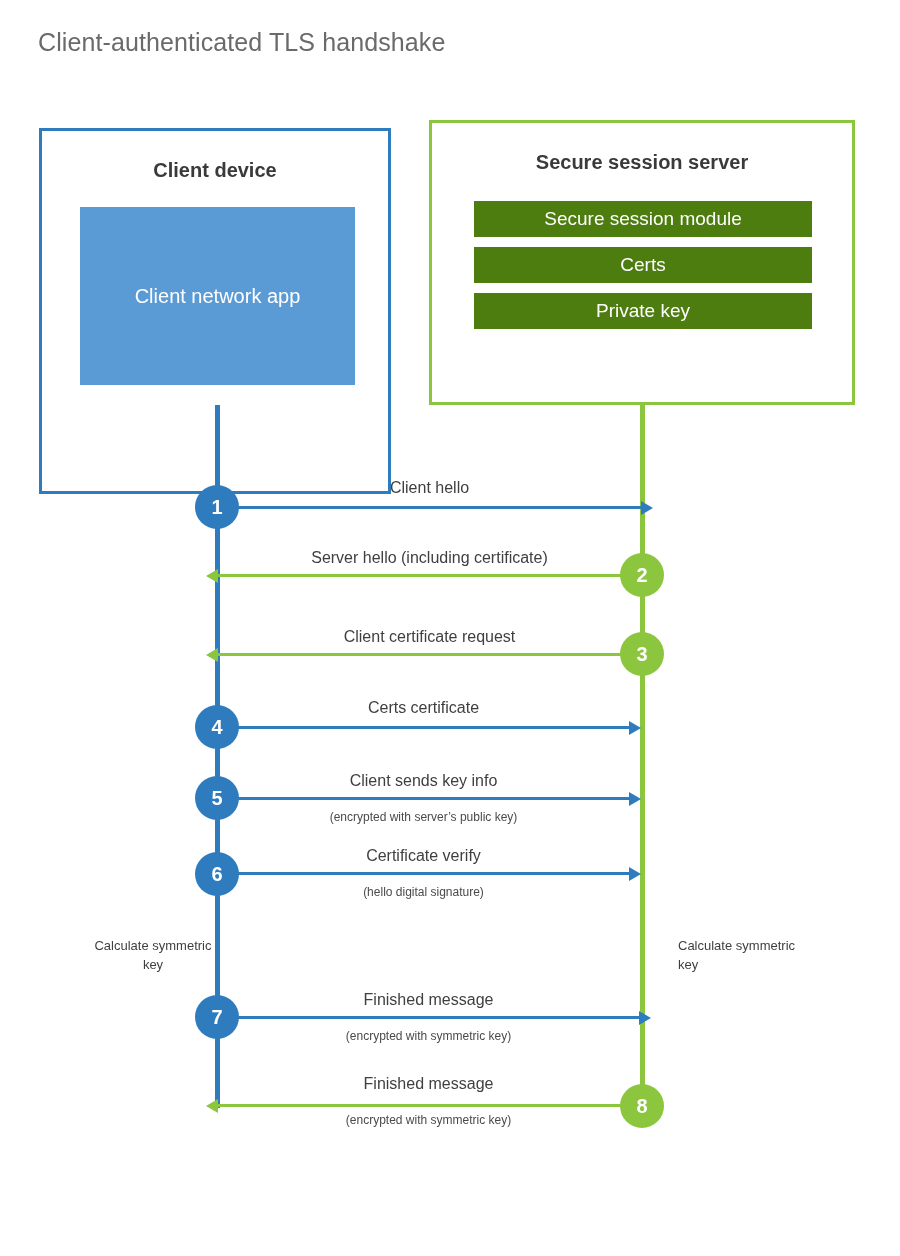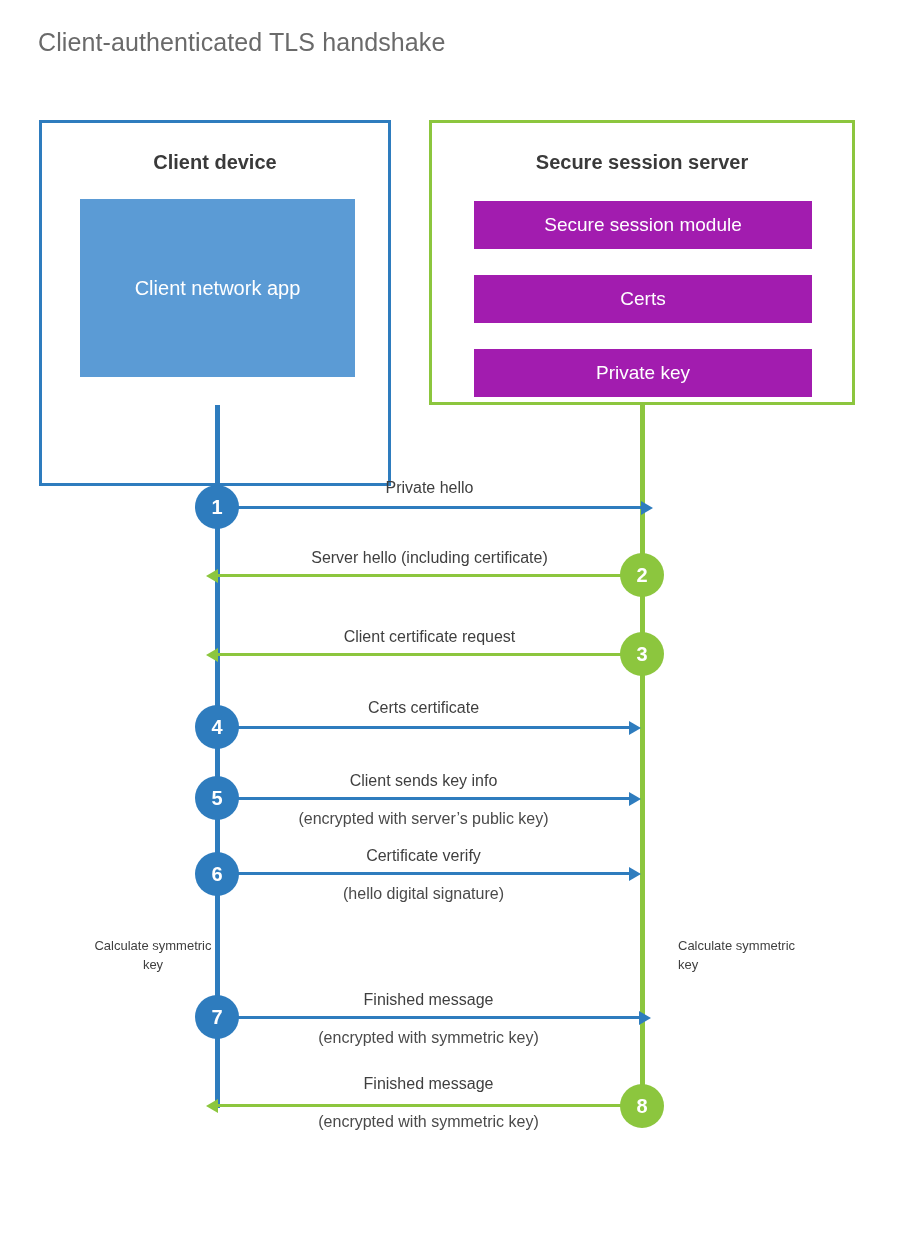--- a/index.html
+++ b/index.html
@@ -32,21 +32,21 @@
   }
 
   
   .actor-box {
     position: absolute;
     background: #ffffff;
     box-sizing: border-box;
   }
   .actor-box.client {
     left: 39px;
-    top: 120px;
+    top: 128px;
     width: 352px;
     height: 366px;
     border: 3px solid #2e7cbe;
   }
   .actor-box.server {
     left: 429px;
     top: 120px;
     width: 426px;
     height: 285px;
     border: 3px solid #8cc63e;
@@ -78,28 +78,28 @@
     line-height: 1.3;
   }
 
   .module-list {
     position: absolute;
     left: 42px;
     top: 78px;
     width: 338px;
   }
   .module-bar {
-    height: 48px;
-    background: #a21caf;
+    height: 36px;
+    background: #4d7c0f;
     color: #ffffff;
     font-size: 19px;
     display: flex;
     align-items: center;
     justify-content: center;
-    margin-bottom: 26px;
+    margin-bottom: 10px;
   }
 
   
   .lifeline {
     position: absolute;
     width: 5px;
   }
   .lifeline.client-line {
     left: 215px;
     top: 405px;
@@ -157,21 +157,21 @@
   .msg-label {
     position: absolute;
     text-align: center;
     font-size: 16px;
     color: #3f3f3f;
     white-space: nowrap;
   }
   .msg-sub {
     position: absolute;
     text-align: center;
-    font-size: 16px;
+    font-size: 12px;
     color: #4a4a4a;
     white-space: nowrap;
   }
 
   
   .side-note {
     position: absolute;
     font-size: 13px;
     line-height: 1.45;
     color: #3f3f3f;
@@ -197,21 +197,21 @@
     <div class="module-list">
       <div class="module-bar">Secure session module</div>
       <div class="module-bar">Certs</div>
       <div class="module-bar">Private key</div>
     </div>
   </div>
 
   <div class="lifeline client-line"></div>
   <div class="lifeline server-line"></div>
 
-  <div class="msg-label" style="left:217px; top:479px; width:425px;">Private hello</div>
+  <div class="msg-label" style="left:217px; top:479px; width:425px;">Client hello</div>
   <div class="arrow blue" style="left:217px; top:506px; width:425px;">
     <span class="head right"></span>
   </div>
   <div class="step-circle blue" style="left:195px; top:485px;">1</div>
 
   <div class="msg-label" style="left:217px; top:549px; width:425px;">Server hello (including certificate)</div>
   <div class="arrow green" style="left:217px; top:574px; width:425px;">
     <span class="head left"></span>
   </div>
   <div class="step-circle green" style="left:620px; top:553px;">2</div>

